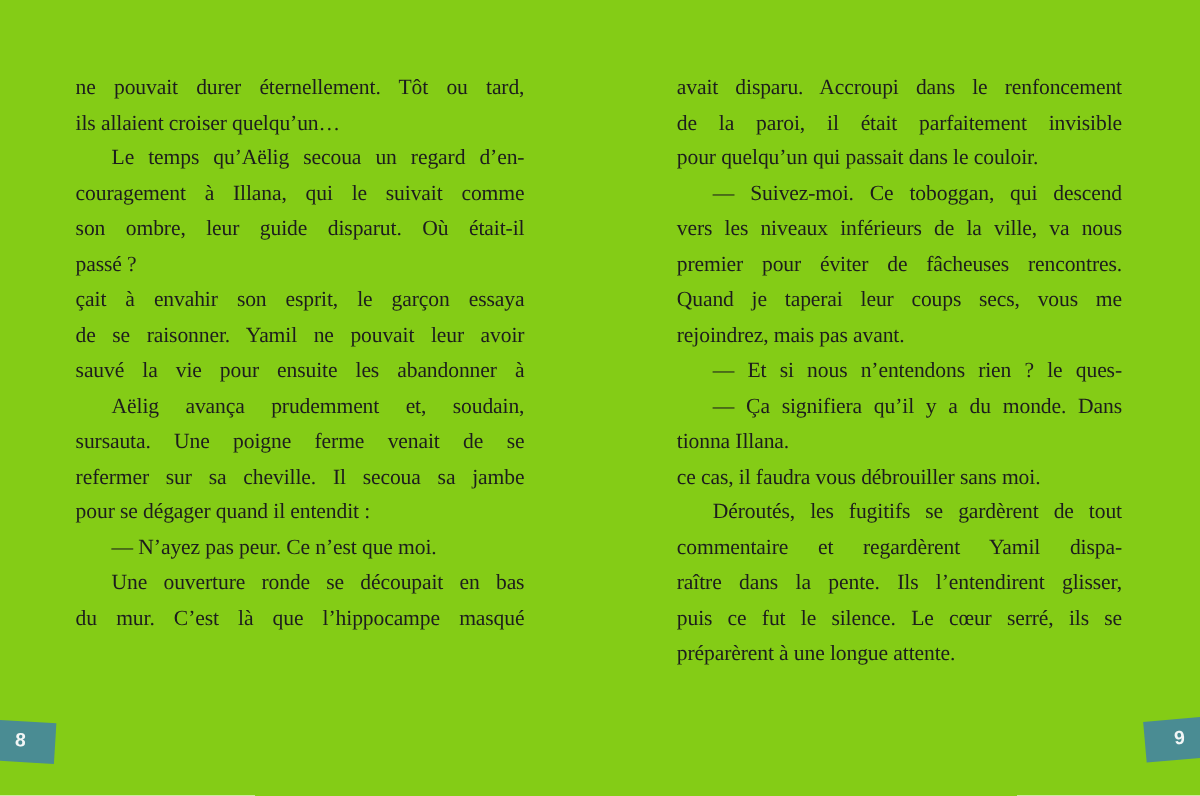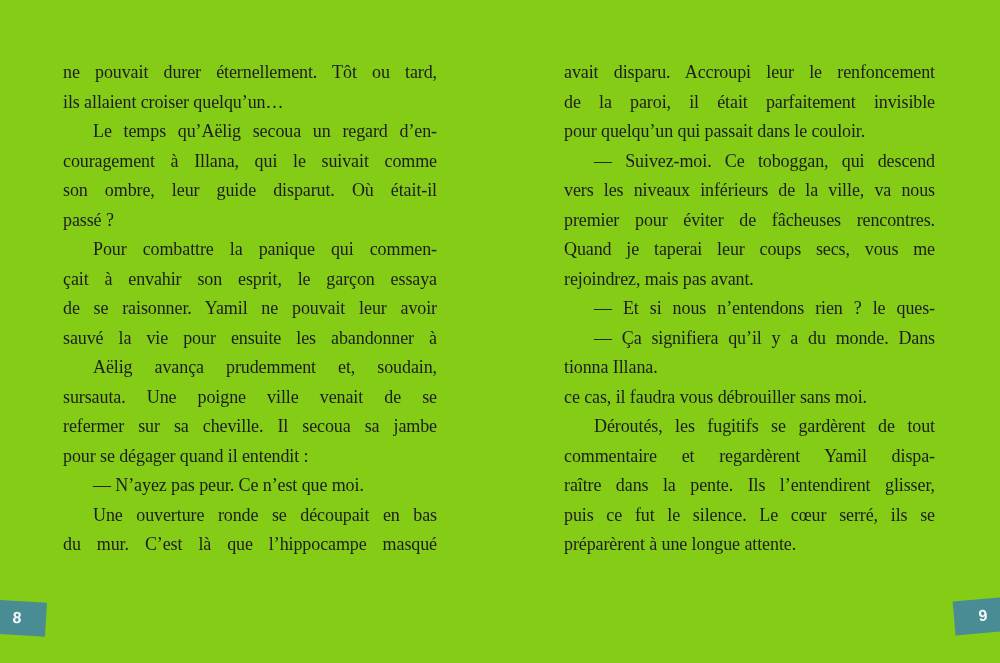--- a/index.html
+++ b/index.html
@@ -64,35 +64,34 @@
 
 <div class="spread" style="color: rgb(29, 29, 29); background: #84cc16;">
 
   <div class="text-column left">
       <div class="line justify">ne pouvait durer éternellement. Tôt ou tard,</div>
       <div class="line flush">ils allaient croiser quelqu’un…</div>
       <div class="line indent justify">Le temps qu’Aëlig secoua un regard d’en-</div>
       <div class="line justify">couragement à Illana, qui le suivait comme</div>
       <div class="line justify">son ombre, leur guide disparut. Où était-il</div>
       <div class="line flush">passé ?</div>
-      <div class="line indent justify">Pour combattre la panique qui commen-</div>
       <div class="line justify">çait à envahir son esprit, le garçon essaya</div>
       <div class="line justify">de se raisonner. Yamil ne pouvait leur avoir</div>
       <div class="line justify">sauvé la vie pour ensuite les abandonner à</div>
       <div class="line indent justify">Aëlig avança prudemment et, soudain,</div>
-      <div class="line justify">sursauta. Une poigne ville venait de se</div>
+      <div class="line justify">sursauta. Une poigne ferme venait de se</div>
       <div class="line justify">refermer sur sa cheville. Il secoua sa jambe</div>
       <div class="line flush">pour se dégager quand il entendit :</div>
       <div class="line indent flush">— N’ayez pas peur. Ce n’est que moi.</div>
       <div class="line indent justify">Une ouverture ronde se découpait en bas</div>
       <div class="line justify">du mur. C’est là que l’hippocampe masqué</div>
     </div>
 
   <div class="text-column right">
-      <div class="line justify">avait disparu. Accroupi leur le renfoncement</div>
+      <div class="line justify">avait disparu. Accroupi dans le renfoncement</div>
       <div class="line justify">de la paroi, il était parfaitement invisible</div>
       <div class="line flush">pour quelqu’un qui passait dans le couloir.</div>
       <div class="line indent justify">— Suivez-moi. Ce toboggan, qui descend</div>
       <div class="line justify">vers les niveaux inférieurs de la ville, va nous</div>
       <div class="line justify">premier pour éviter de fâcheuses rencontres.</div>
       <div class="line justify">Quand je taperai leur coups secs, vous me</div>
       <div class="line flush">rejoindrez, mais pas avant.</div>
       <div class="line indent justify">— Et si nous n’entendons rien ? le ques-</div>
       <div class="line indent justify">— Ça signifiera qu’il y a du monde. Dans</div>
       <div class="line flush">tionna Illana.</div>

